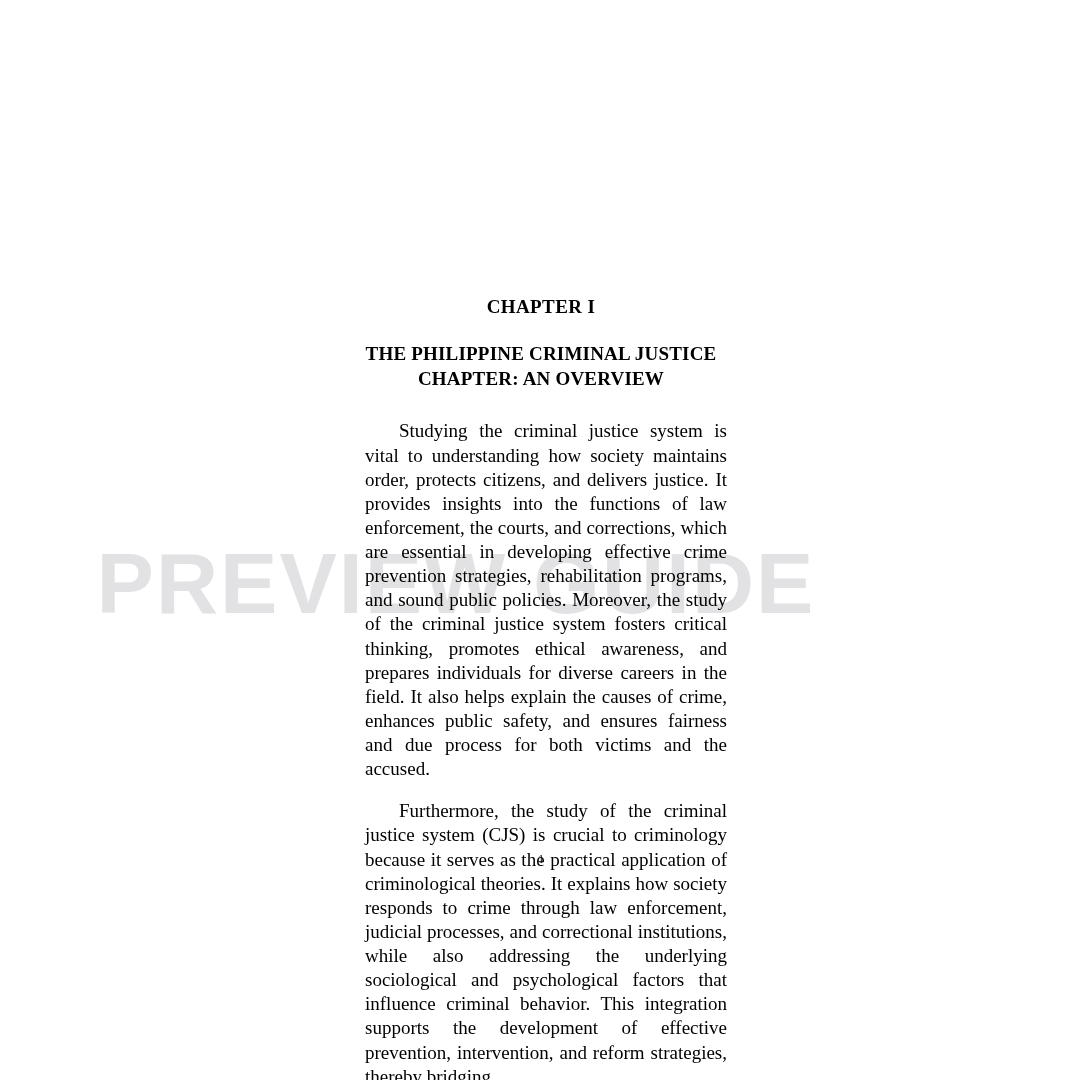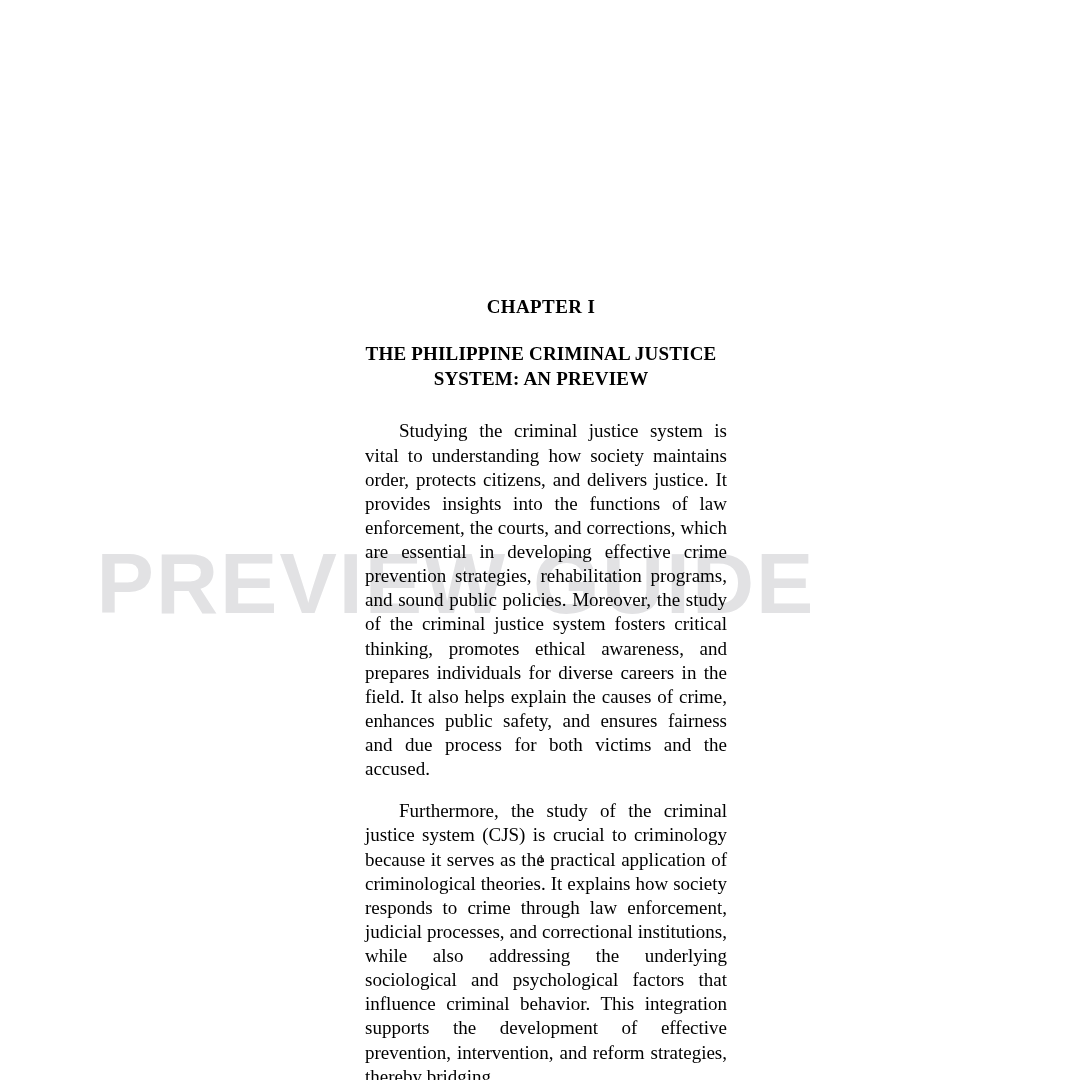--- a/index.html
+++ b/index.html
@@ -103,21 +103,21 @@
   <div class="watermark">PREVIEW GUIDE</div>
 
   <div id="doc-page">
 
     <div class="doc-content">
 
       <div class="chapter-title">CHAPTER I</div>
 
       <div class="chapter-heading">
         <span>THE PHILIPPINE CRIMINAL JUSTICE</span><br>
-        <span>SYSTEM: AN PREVIEW</span>
+        <span>CHAPTER: AN OVERVIEW</span>
       </div>
 
 
       <p class="body-par">Studying the criminal justice system is vital to understanding how society maintains order, protects citizens, and delivers justice. It provides insights into the functions of law enforcement, the courts, and corrections, which are essential in developing effective crime prevention strategies, rehabilitation programs, and sound public policies. Moreover, the study of the criminal justice system fosters critical thinking, promotes ethical awareness, and prepares individuals for diverse careers in the field. It also helps explain the causes of crime, enhances public safety, and ensures fairness and due process for both victims and the accused.</p>
 
       <p class="body-par">Furthermore, the study of the criminal justice system (CJS) is crucial to criminology because it serves as the practical application of criminological theories. It explains how society responds to crime through law enforcement, judicial processes, and correctional institutions, while also addressing the underlying sociological and psychological factors that influence criminal behavior. This integration supports the development of effective prevention, intervention, and reform strategies, thereby bridging</p>
 
     </div>
 
     <div class="page-number">1</div>

